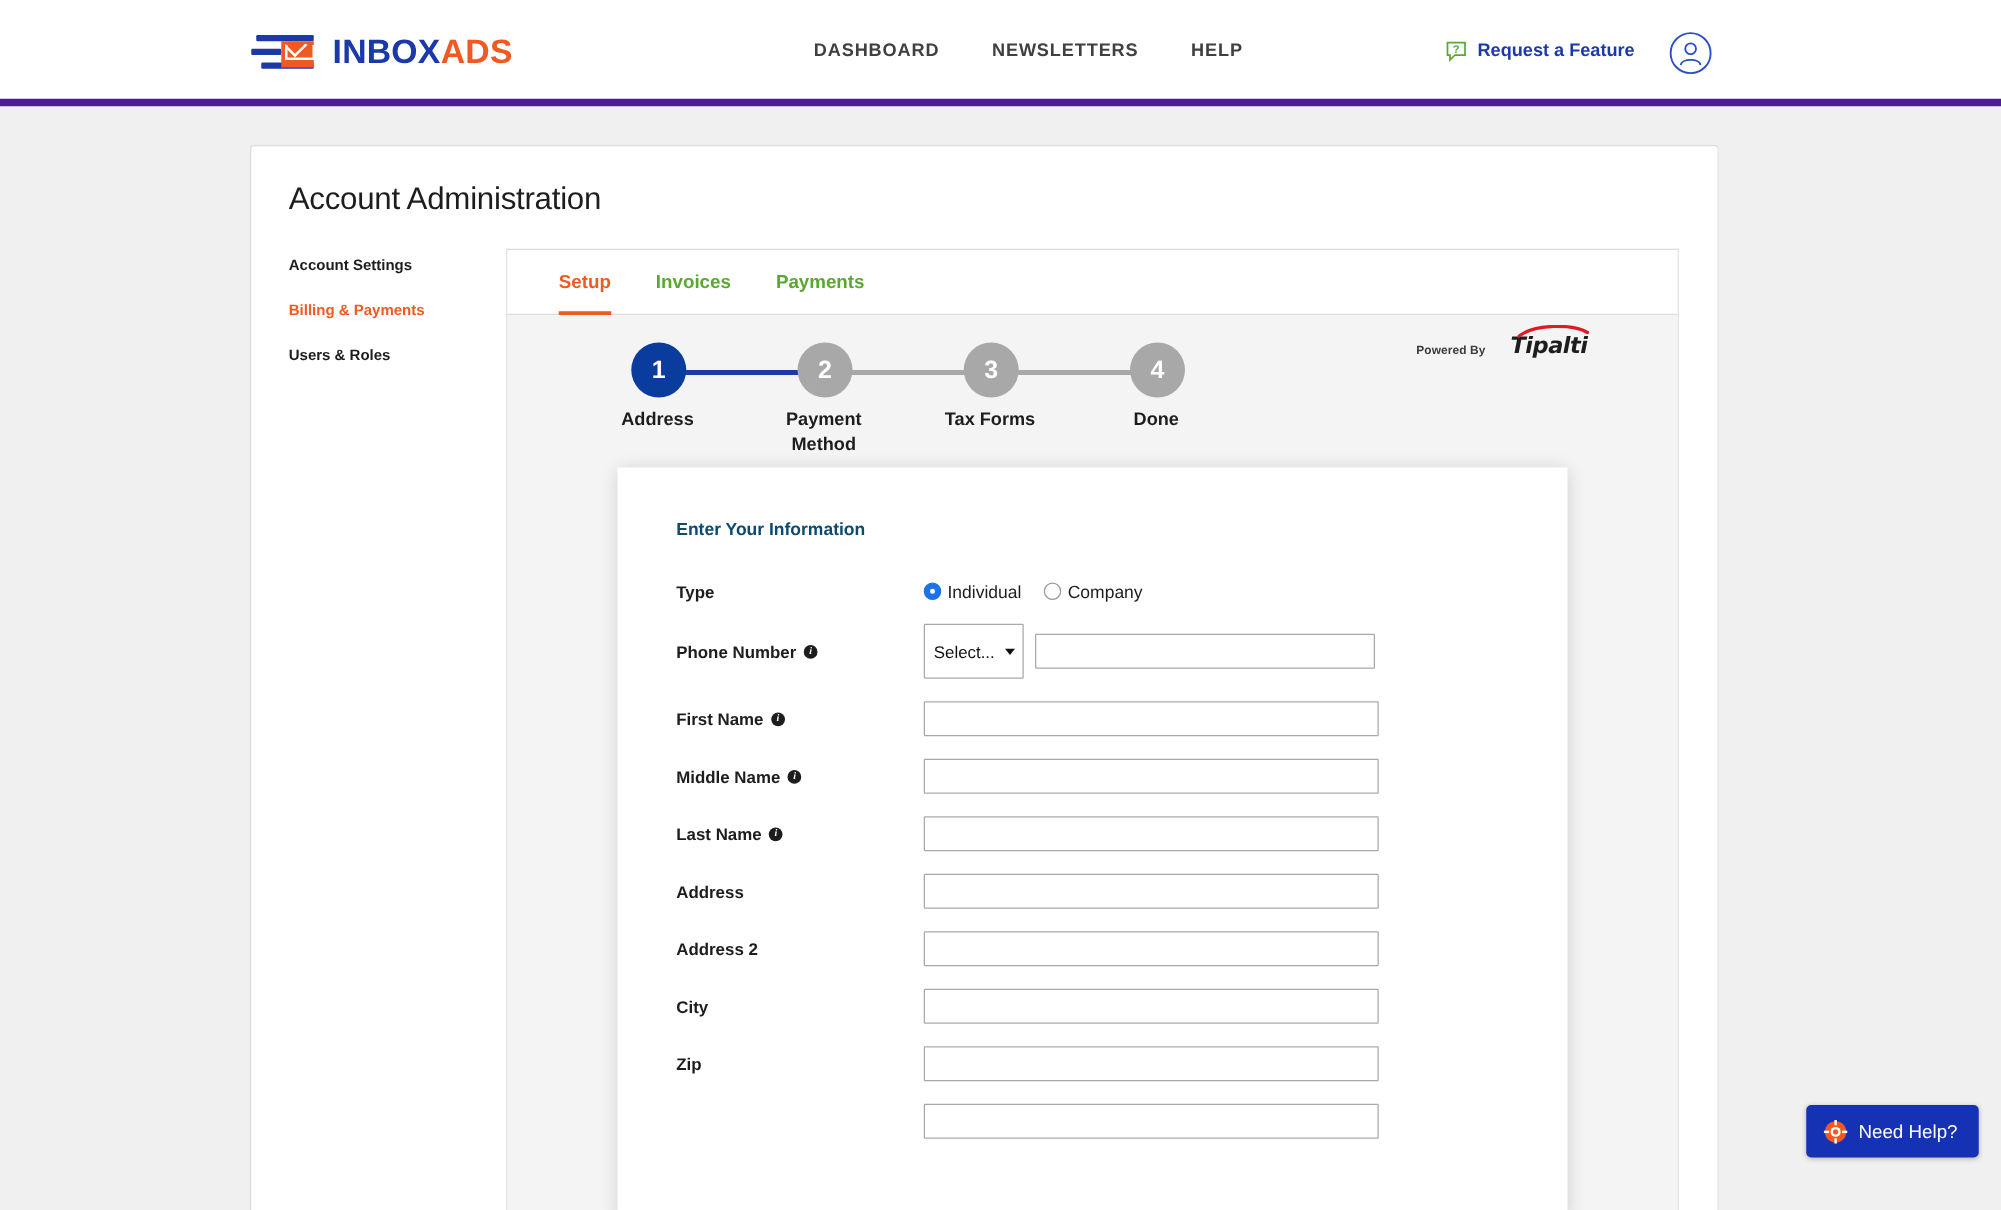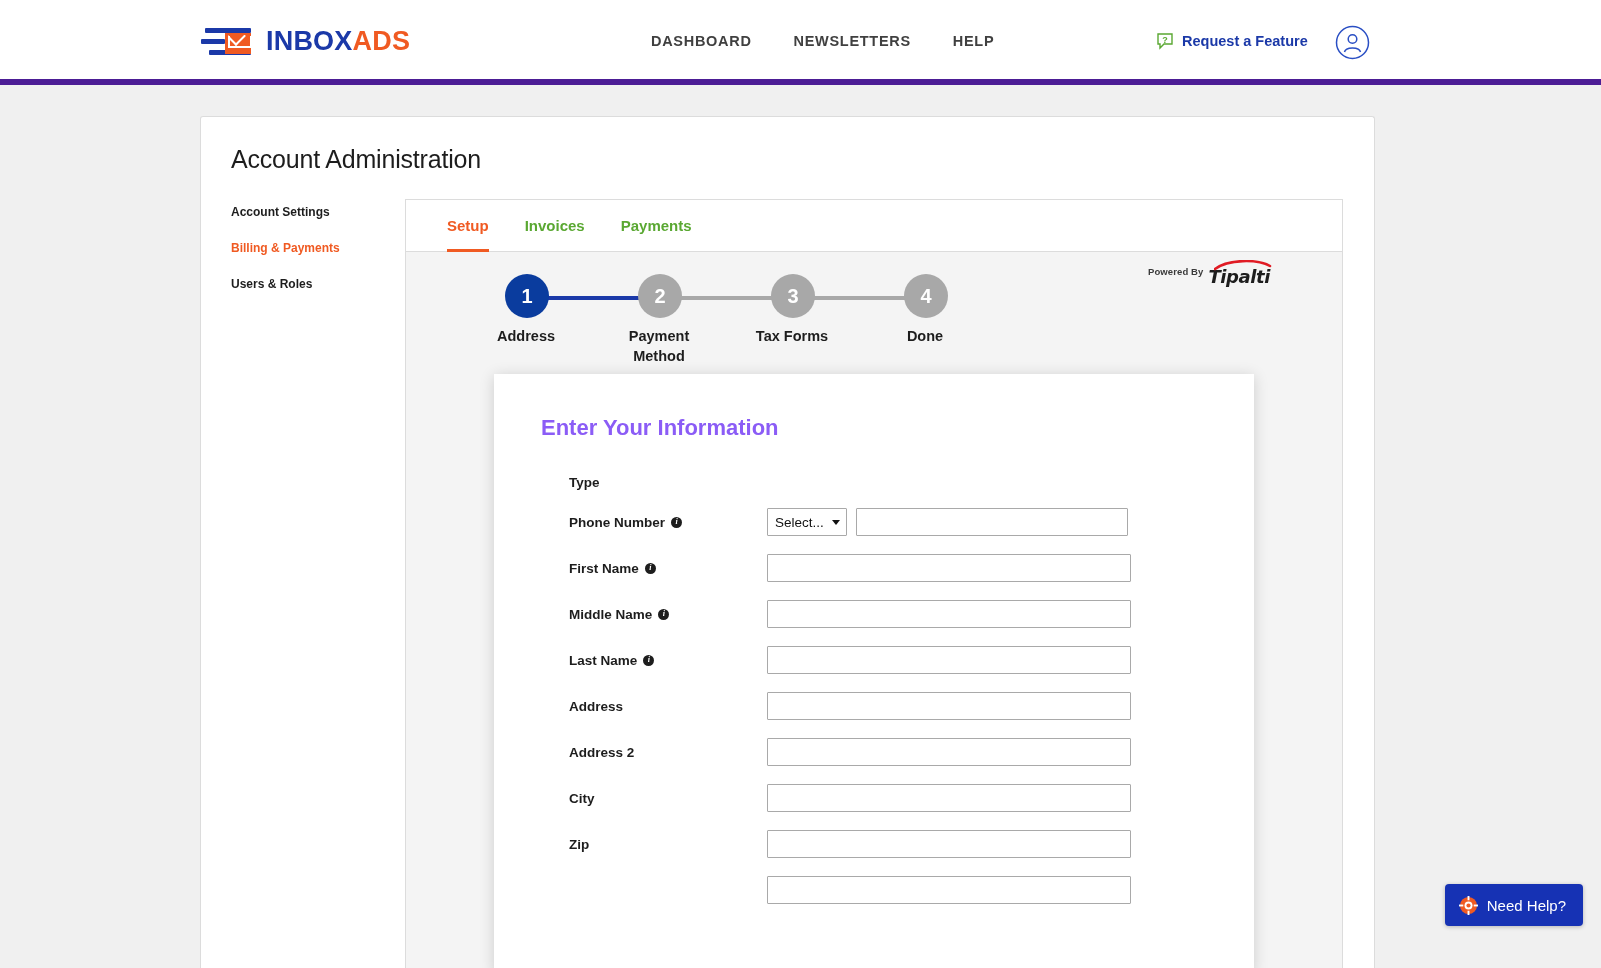--- a/index.html
+++ b/index.html
@@ -162,21 +162,21 @@
   .step.active .circle { background: #0a3c9e; }
   .step .slabel {
     margin-top: 8px;
     font-size: 14.5px; font-weight: bold; color: #1d1d1d;
     white-space: pre-line; line-height: 1.38;
     width: 120px; margin-left: -38px;
   }
 
   .tipalti {
     position: absolute; right: 72px; top: 14px;
-    display: flex; align-items: flex-start; gap: 5px;
+    display: flex; align-items: flex-end; gap: 20px;
   }
   .tipalti .pb {
     font-size: 9.5px; font-weight: bold; color: #3a3a3a;
     letter-spacing: 0.1px; padding-bottom: 1px;
   }
   .tipalti .brand {
     position: relative;
     font-family: "DejaVu Sans", sans-serif;
     font-size: 18px; font-style: italic; font-weight: bold;
     color: #1d1d1d; letter-spacing: -0.4px;
@@ -188,31 +188,30 @@
   
   .form-panel {
     position: absolute; left: 88px; top: 122px;
     width: 760px; height: 600px;
     background: #ffffff;
     box-shadow: 0 2px 14px rgba(0,0,0,0.16);
   }
   .form-inner { padding: 41px 48px 0 47px; }
   .form-head {
     font-family: "Liberation Sans", sans-serif;
-    font-size: 22px; font-weight: bold; color: #8b5cf6;
+    font-size: 14px; font-weight: bold; color: #0c4a6e;
   }
   .form-sub {
     margin-top: 24px;
     font-size: 14.5px; color: #2c2c2c;
   }
 
   .frow {
     display: flex; align-items: center;
     margin-top: 18px;
-    margin-left: 28px;
   }
   .frow .flabel {
     width: 198px; flex: none;
     font-size: 13.5px; font-weight: bold; color: #1d1d1d;
     display: flex; align-items: center; gap: 6px;
   }
   .frow .fctrl { flex: 1; display: flex; align-items: center; gap: 9px; }
 
   .txtinput {
     height: 28px; width: 364px;
@@ -223,21 +222,21 @@
     outline: none;
   }
   .email-wrap { position: relative; width: 364px; }
   .email-wrap .txtinput { width: 100%; padding-right: 26px; }
   .contact-icon {
     position: absolute; right: 6px; top: 5px;
     width: 13px; height: 17px;
   }
 
   .selectbox {
-    height: 28px; width: 80px;
+    height: 44px; width: 80px;
     border: 1px solid #a9a9a9; background: #ffffff;
     border-radius: 1px;
     font-size: 13.5px; color: #111;
     display: flex; align-items: center; justify-content: space-between;
     padding: 0 6px 0 7px; cursor: pointer;
   }
   .selectbox .caret {
     width: 0; height: 0;
     border-left: 4.5px solid transparent;
     border-right: 4.5px solid transparent;
@@ -380,20 +379,32 @@
 
       <div class="form-panel">
         <div class="form-inner">
 
           <div class="form-head">Enter Your Information</div>
 
           <div class="frow" style="margin-top:34px;">
             <div class="flabel">
               <span>Type</span>
             </div>
+            <div class="fctrl">
+              <div class="radio-group">
+                <div class="radio-item checked">
+                  <span class="rdot"></span>
+                  <span class="rlabel">Individual</span>
+                </div>
+                <div class="radio-item">
+                  <span class="rdot"></span>
+                  <span class="rlabel">Company</span>
+                </div>
+              </div>
+            </div>
           </div>
 
 
           <div class="frow">
             <div class="flabel">
               <span>Phone Number</span>
               <span class="info-ico">i</span>
             </div>
             <div class="fctrl">
               <div class="selectbox">

